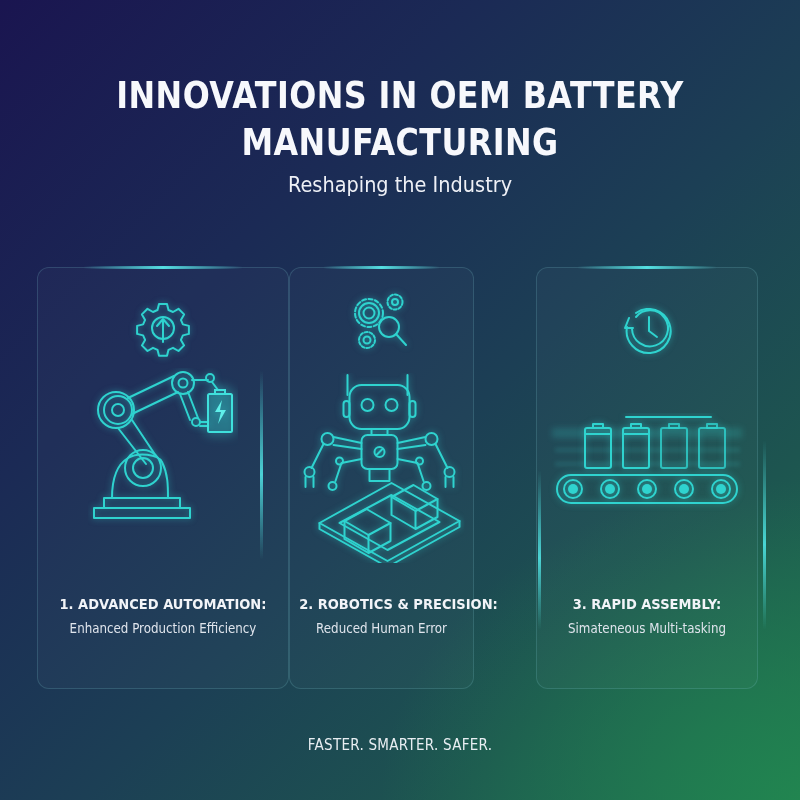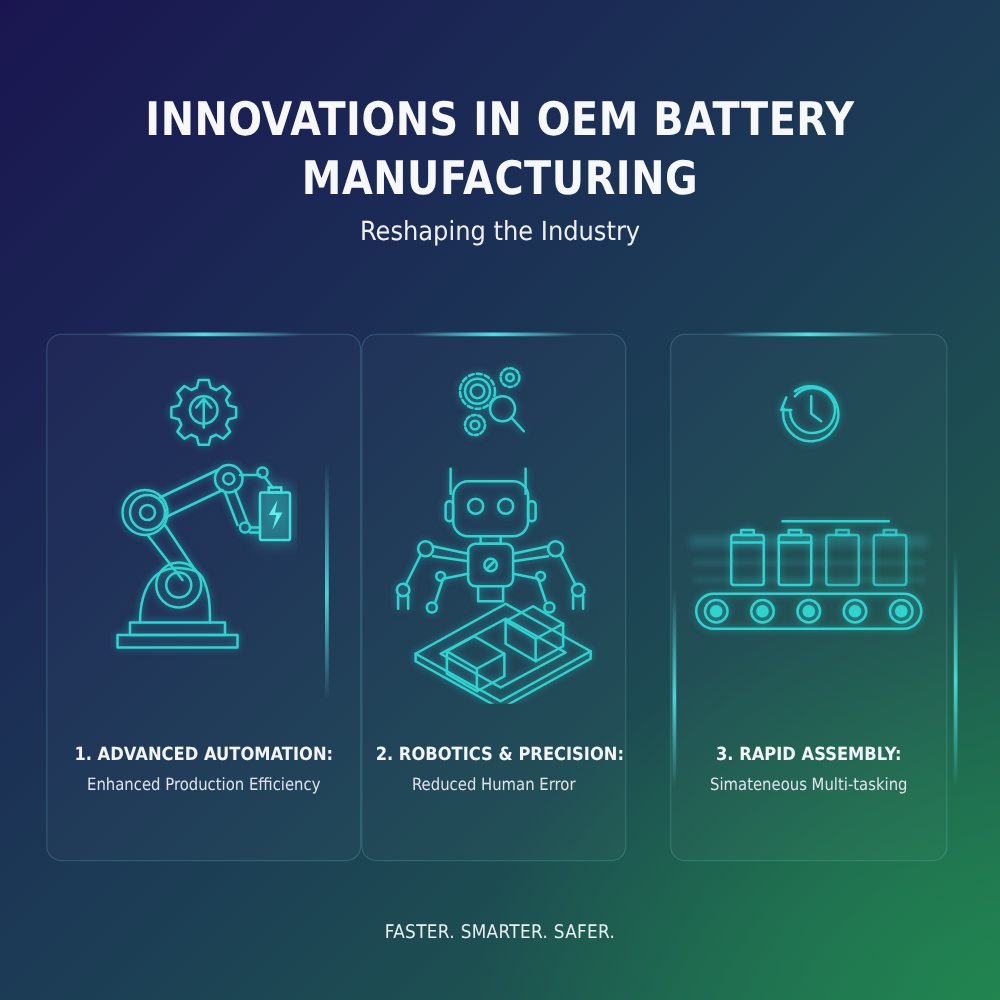--- a/index.html
+++ b/index.html
@@ -116,21 +116,21 @@
     <g style="filter: drop-shadow(0 0 6px rgba(60,235,230,0.9));">
       <rect x="120" y="26" width="24" height="38" rx="1.5" fill="rgba(47,211,207,0.18)" stroke="#3fe0dc" stroke-width="2"></rect>
       <rect x="127" y="22" width="10" height="4" fill="none" stroke="#3fe0dc" stroke-width="2"></rect>
       <path d="M134 32l-7 12h6l-3 12 8-14h-6z" fill="#5ff0ea"></path>
     </g>
   </svg>
   <div class="card-heading">1. ADVANCED AUTOMATION:</div>
   <div class="card-desc">Enhanced Production Efficiency</div>
 </div>
 
-<div class="card" style="left:289px; width:212px;">
+<div class="card" style="left:289px; width:185px;">
   <svg class="card-icon glow" style="top:25px;" width="70" height="60" viewBox="0 0 70 60">
     <circle class="ln" cx="22" cy="20" r="14" stroke-dasharray="4 2.5"></circle>
     <circle class="ln" cx="22" cy="20" r="10"></circle>
     <circle class="ln" cx="22" cy="20" r="5.5"></circle>
     <circle class="ln" cx="48" cy="9" r="7.5" stroke-dasharray="3 2"></circle>
     <circle class="ln" cx="48" cy="9" r="3"></circle>
     <circle class="ln" cx="20" cy="47" r="8" stroke-dasharray="3 2"></circle>
     <circle class="ln" cx="20" cy="47" r="3.5"></circle>
     <circle class="ln" cx="42" cy="34" r="10"></circle>
     <path class="ln" d="M49 41l10 11" stroke-width="3"></path>

